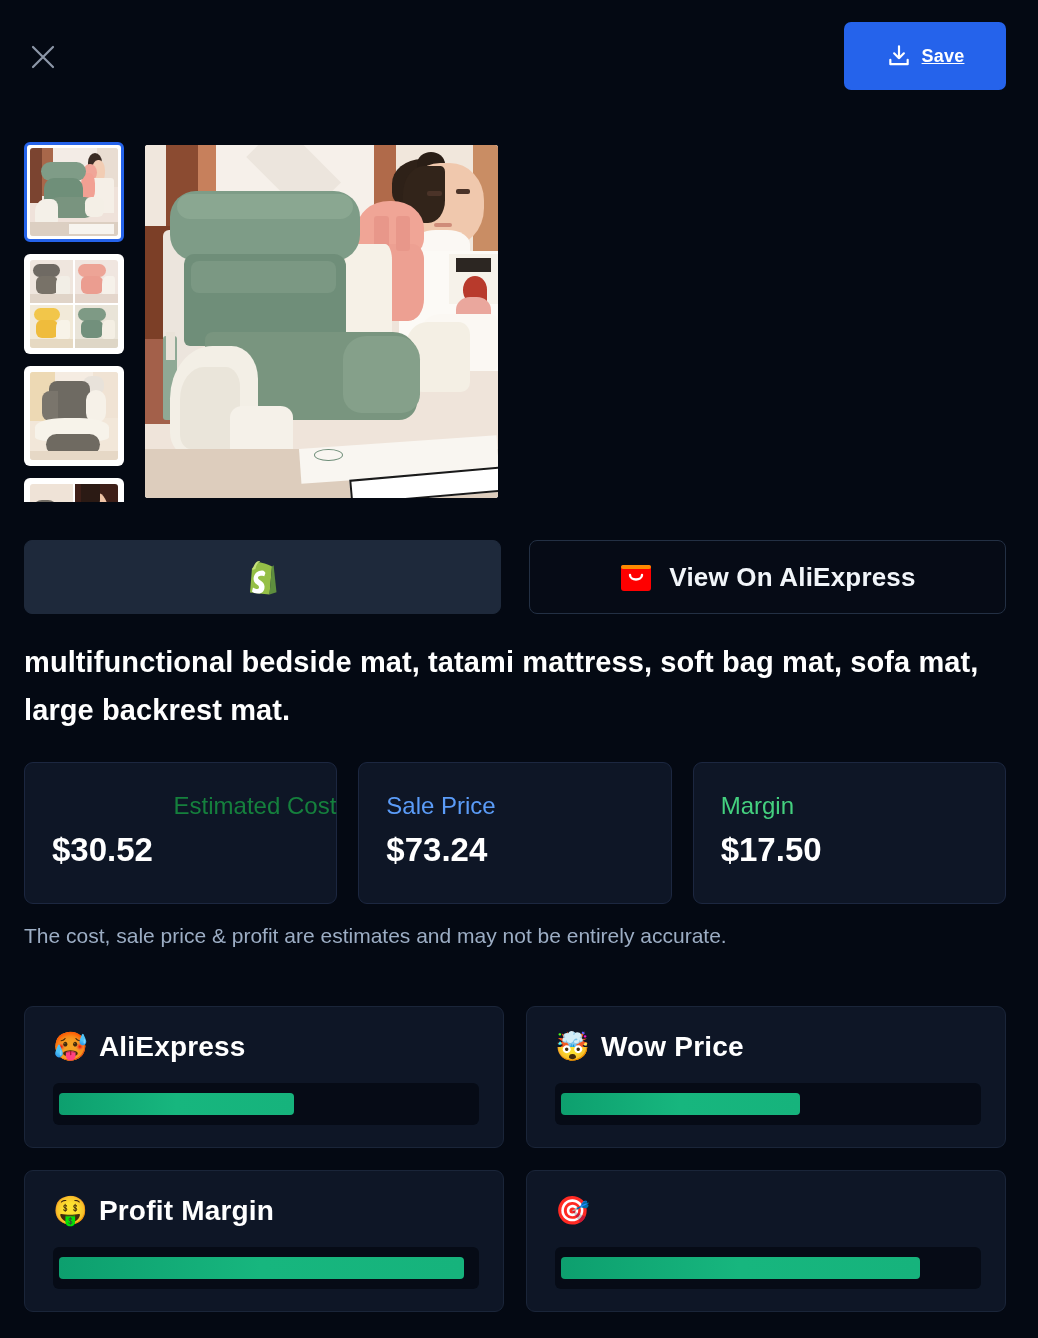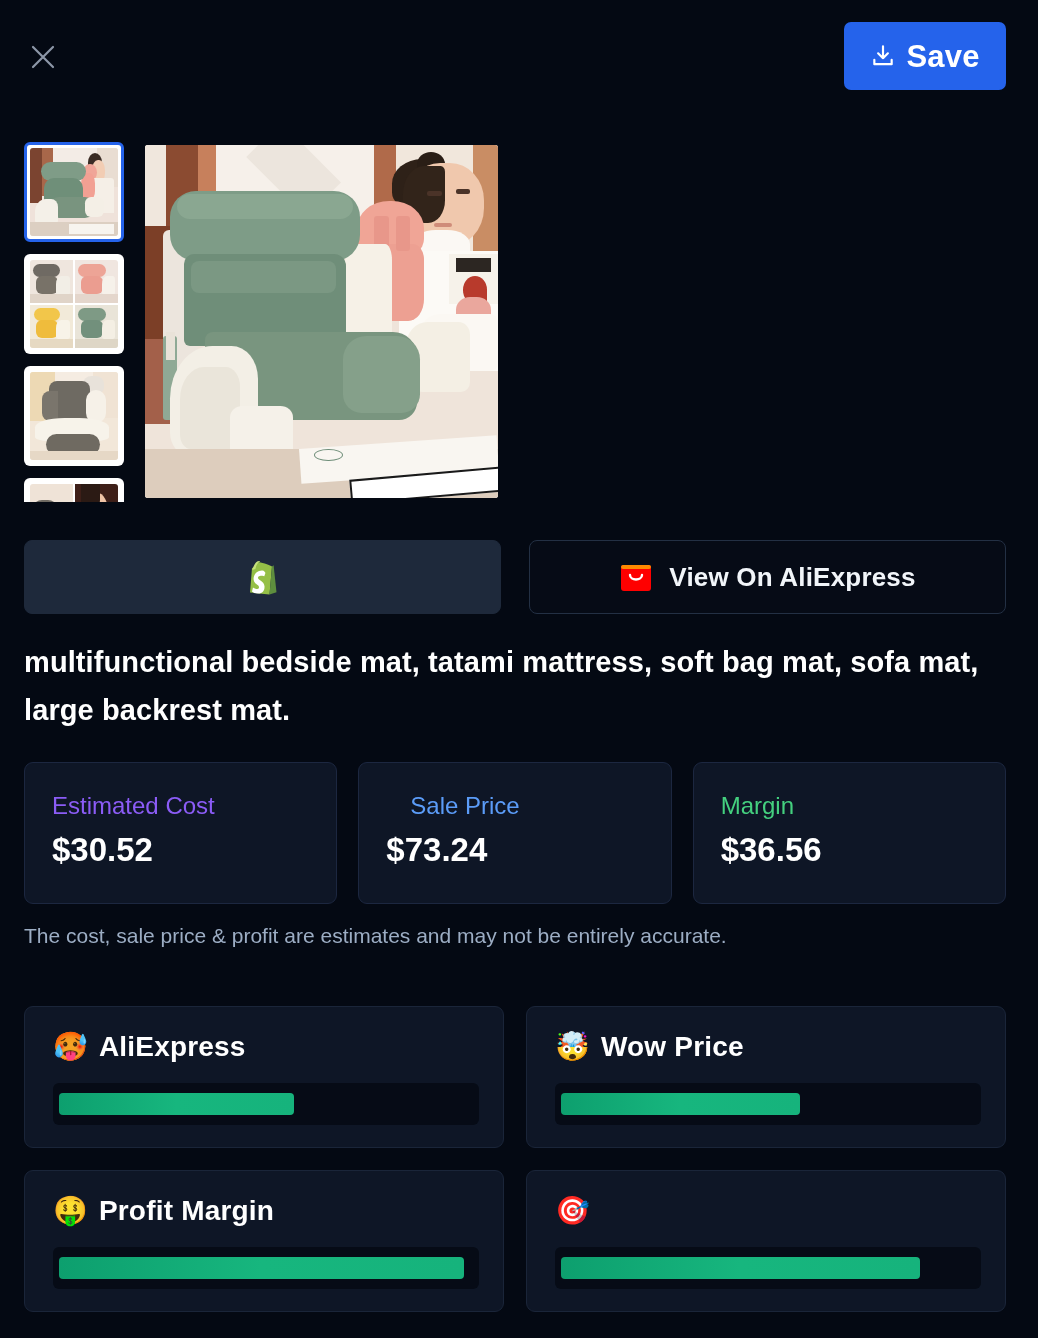--- a/index.html
+++ b/index.html
@@ -52,24 +52,25 @@
     border-radius: 7px;
     color: #ffffff;
     display: flex;
     align-items: center;
     justify-content: center;
     gap: 10px;
     cursor: pointer;
     font-family: "Liberation Sans", sans-serif;
   }
   .save-btn .save-label {
-    font-size: 31px;
+    font-size: 18px;
     font-weight: 600;
     letter-spacing: 0.2px;
     line-height: 1;
+    text-decoration: underline;
   }
   .download-icon { display: block; }
 
   
   .gallery {
     position: absolute;
     left: 0;
     top: 142px;
     width: 1038px;
     height: 362px;
@@ -457,32 +458,32 @@
       </svg>
       <span>View On AliExpress</span>
     </div>
   </div>
 
   <div class="product-title">multifunctional bedside mat, tatami mattress, soft bag mat, sofa mat, large backrest mat.</div>
 
   <div class="prices">
 
     <div class="price-card">
-      <div class="price-label" style="color:#8b5cf6;">Estimated Cost</div>
+      <div class="price-label" style="color:#15803d;text-align:right;">Estimated Cost</div>
       <div class="price-value">$30.52</div>
     </div>
 
     <div class="price-card">
-      <div class="price-label" style="color:#5b9cf8;margin-left:24px;">Sale Price</div>
+      <div class="price-label" style="color:#5b9cf8;">Sale Price</div>
       <div class="price-value">$73.24</div>
     </div>
 
     <div class="price-card">
       <div class="price-label" style="color:#44d07f;">Margin</div>
-      <div class="price-value">$36.56</div>
+      <div class="price-value">$17.50</div>
     </div>
   </div>
 
   <div class="disclaimer">The cost, sale price &amp; profit are estimates and may not be entirely accurate.</div>
 
   <div class="metrics">
 
     <div class="metric-card">
       <div class="metric-head">
         <span class="metric-emoji">🥵</span>

